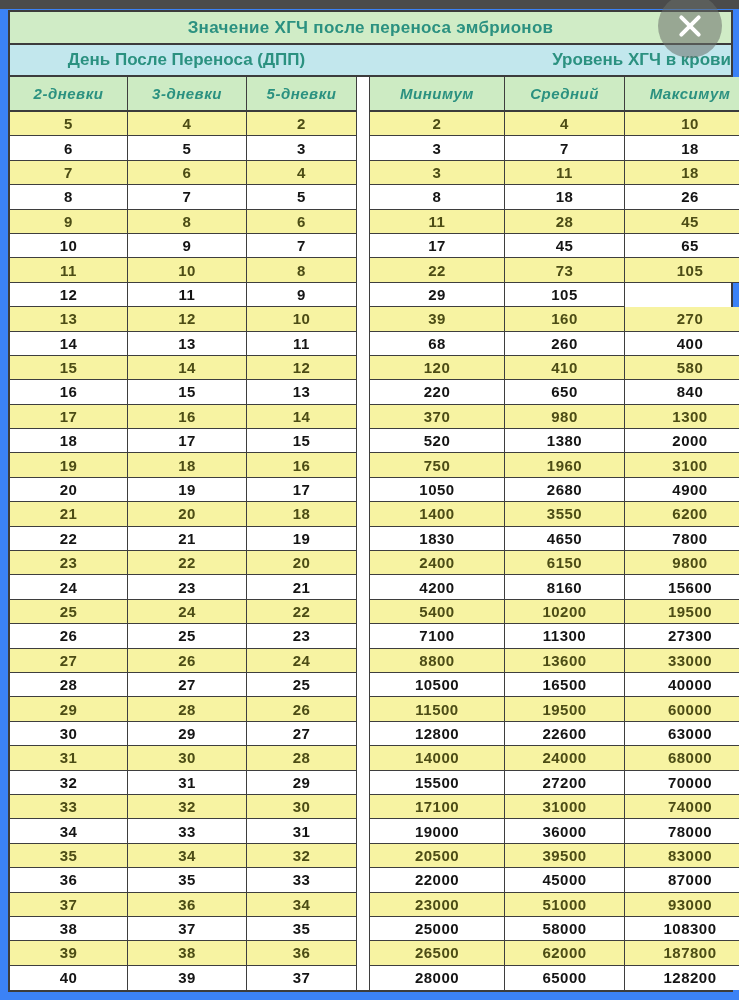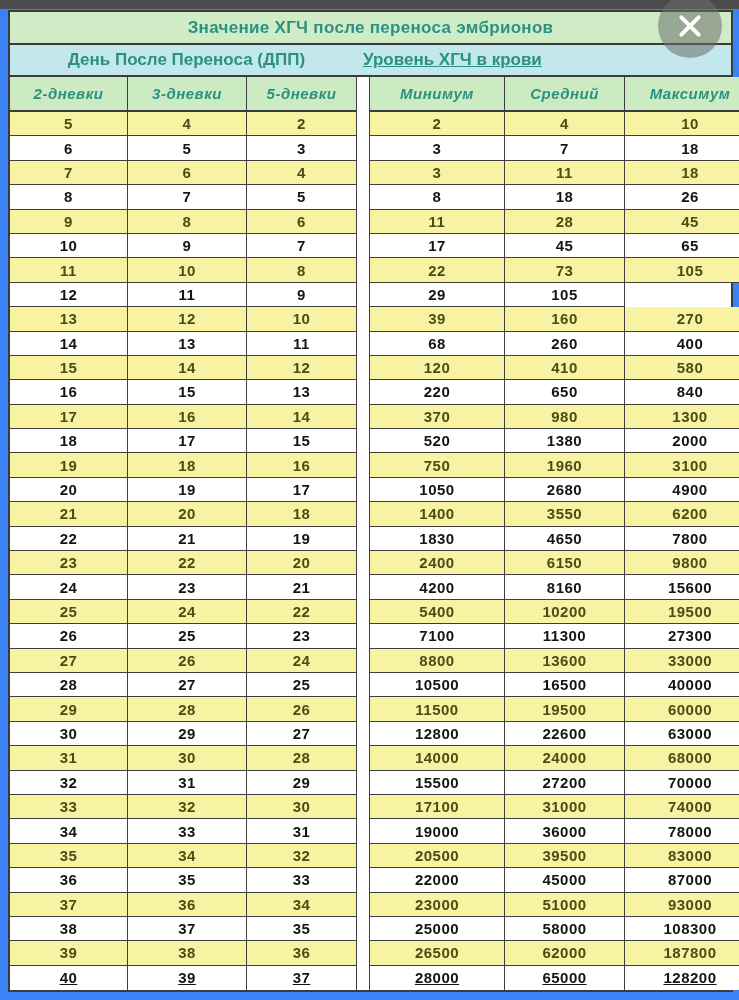--- a/index.html
+++ b/index.html
@@ -35,21 +35,21 @@
   }
 
   .group-row {
     height: 30px;
     background: #c2e7ed;
     border-bottom: 2px solid #3c3c3c;
     display: flex; align-items: center;
     color: #2b9180; font-weight: bold; font-size: 17px;
   }
   .group-left  { width: 353px; text-align: center; }
-  .group-right { width: 368px; text-align: left; text-decoration: underline; }
+  .group-right { width: 368px; text-align: right; }
 
   .row { display: flex; }
   .cell {
     box-sizing: border-box;
     flex: none;
     display: flex; align-items: center; justify-content: center;
     border-right: 1px solid #3e3e3e;
     border-bottom: 1px solid #3e3e3e;
     letter-spacing: 0.5px;
   }
@@ -66,21 +66,21 @@
     background: #cdebc3;
     color: #2b9180;
     font-weight: bold; font-style: italic; font-size: 15px;
     border-bottom: 2px solid #3c3c3c;
   }
   .header-row .gap { background: #ffffff; border: none; }
 
   .row .dcell { height: 24.4px; font-size: 15px; }
   .row.yellow .dcell { background: #f7f3a2; color: #4c4c15; font-weight: 700; }
   .row.white  .dcell { background: #ffffff; color: #141414; font-weight: 700; }
-  .row:last-child .dcell { border-bottom: none; text-decoration: underline; }
+  .row:last-child .dcell { border-bottom: none; }
 
   .close-btn {
     position: absolute;
     top: -6px; left: 658px;
     width: 64px; height: 64px;
     border: none; padding: 0;
     border-radius: 50%;
     background: rgba(105, 112, 105, 0.55);
     display: flex; align-items: center; justify-content: center;
     cursor: pointer;

